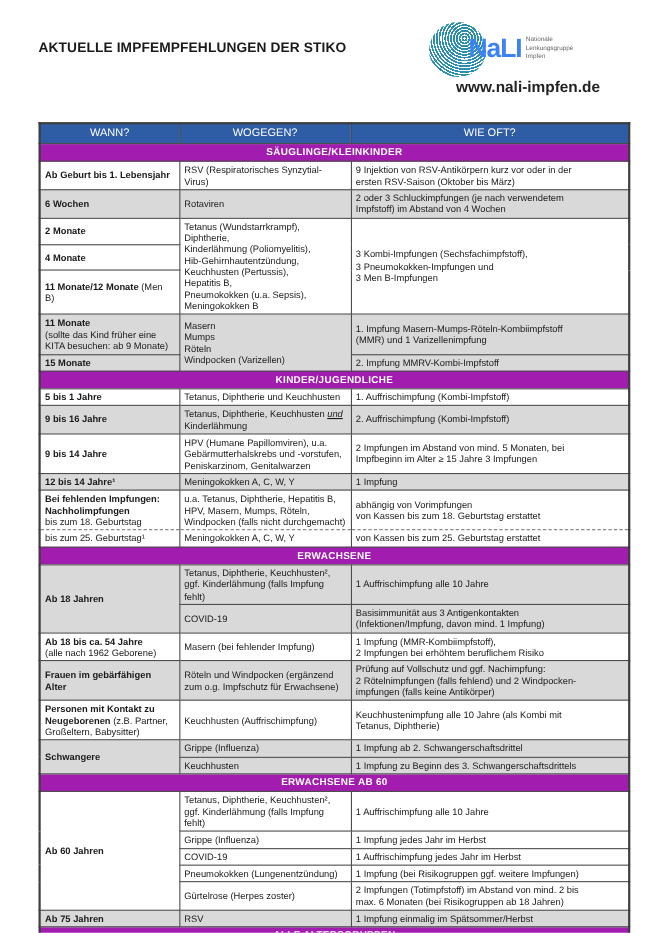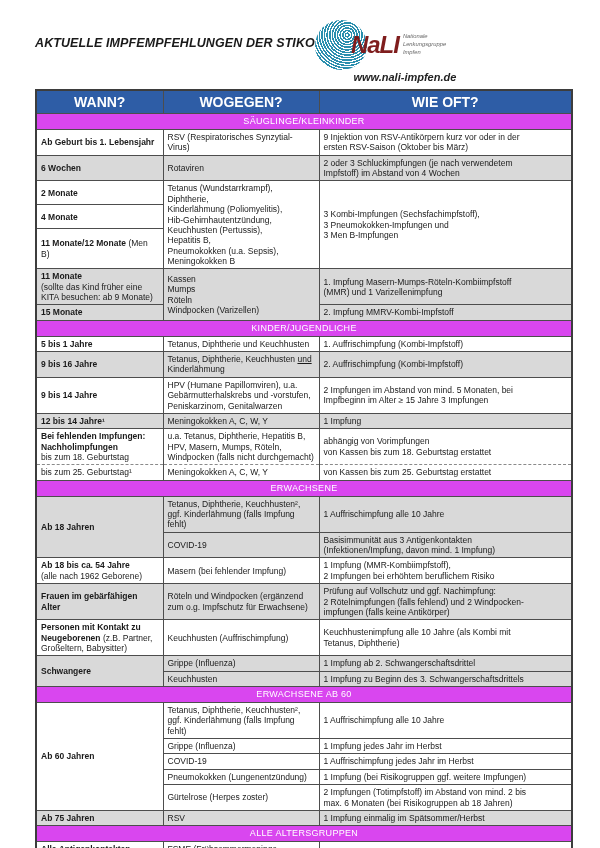--- a/index.html
+++ b/index.html
@@ -6,48 +6,48 @@
   html,body { background:#fff; }
   body {
     width:600px; height:848px;
     font-family:"Liberation Sans", sans-serif;
     color:#1a1a1a;
     position:relative;
   }
   .page { padding:20px 30px 0 35px; }
 
   
-  .head { display:flex; justify-content:flex-start; align-items:flex-start; margin-bottom:6px;font-style:italic; }
+  .head { display:flex; justify-content:space-between; align-items:flex-start; margin-bottom:24px; }
   .titles { padding-top:16px; }
   .t1 { font-size:12.5px; font-weight:bold; line-height:1.25; letter-spacing:0.1px; }
   .sub { font-size:8px; margin-top:2px; color:#111; }
   .logoblock { width:180px; text-align:center; margin-top:0; }
   .logorow { display:flex; align-items:center; justify-content:flex-start; }
   .fp {
     width:52px; height:50px; border-radius:50% 50% 50% 50%/52% 52% 48% 48%;
     background:repeating-radial-gradient(circle at 62% 30%, #ffffff 0 1.1px, #2a8fae 1.1px 2.6px);
     flex:0 0 auto;
   }
-  .nali { font-size:24px; font-weight:bold; color:#7f1d1d; letter-spacing:-1px; margin-left:-16px; line-height:1; }
+  .nali { font-size:24px; font-weight:bold; color:#3b82f6; letter-spacing:-1px; margin-left:-16px; line-height:1; }
   .orglines { font-size:5.8px; color:#666; text-align:left; margin-left:4px; line-height:1.35; }
-  .logourl { font-size:11px; font-weight:bold; color:#222; margin-top:1px; text-align:center; }
+  .logourl { font-size:14px; font-weight:bold; color:#222; margin-top:1px; text-align:center; }
 
   
   table { border-collapse:collapse; width:536px; table-layout:fixed; border:2px solid #3d3d3d; }
   td, th { border:1px solid #4d4d4d; vertical-align:middle; padding:2px 4px; font-size:8.5px; line-height:1.22; }
-  th { background:#2e5da6; color:#fff; font-size:14px; font-weight:bold; padding:2.5px 2px; text-align:center; }
+  th { background:#2e5da6; color:#fff; font-size:10px; font-weight:normal; padding:2.5px 2px; text-align:center; }
   .sec td {
-    background:#d946ef; color:#fff; text-align:center; font-size:9px;
-    letter-spacing:0.3px; padding:2px; font-weight:normal;
+    background:#a21caf; color:#fff; text-align:center; font-size:9px;
+    letter-spacing:0.3px; padding:2px; font-weight:bold;
   }
   .g td { background:#d9d9d9; }
   td.wcol { font-weight:bold; }
   td .n { font-weight:normal; }
   .pre { white-space:pre-line; }
-  .und { text-decoration:underline; }
+  .und { text-decoration:underline;font-style:italic; }
   .dashb { border-bottom:1px dashed #8a8a8a !important; }
   .dasht { border-top:1px dashed #8a8a8a !important; }
   a.fsme { color:#0563c1; text-decoration:underline; font-weight:bold; cursor:pointer; }
 </style>
 </head>
 <body>
 
 <div class="page">
 
   <div class="head">
@@ -120,21 +120,21 @@
     </tr>
     <tr>
       <td class="wcol"><span>11 Monate/12 Monate</span><span class="n"> (Men B)</span></td>
     </tr>
 
     <tr class="g">
       <td class="wcol">
             <div>11 Monate</div>
             <div class="n">(sollte das Kind früher eine KITA besuchen: ab 9 Monate)</div>
           </td>
-      <td class="pre" rowspan="2">Kassen
+      <td class="pre" rowspan="2">Masern
 Mumps
 Röteln
 Windpocken (Varizellen)</td>
       <td class="pre">1. Impfung Masern-Mumps-Röteln-Kombiimpfstoff
 (MMR) und 1 Varizellenimpfung</td>
     </tr>
     <tr class="g">
       <td class="wcol">15 Monate</td>
       <td>2. Impfung MMRV-Kombi-Impfstoff</td>
     </tr>

